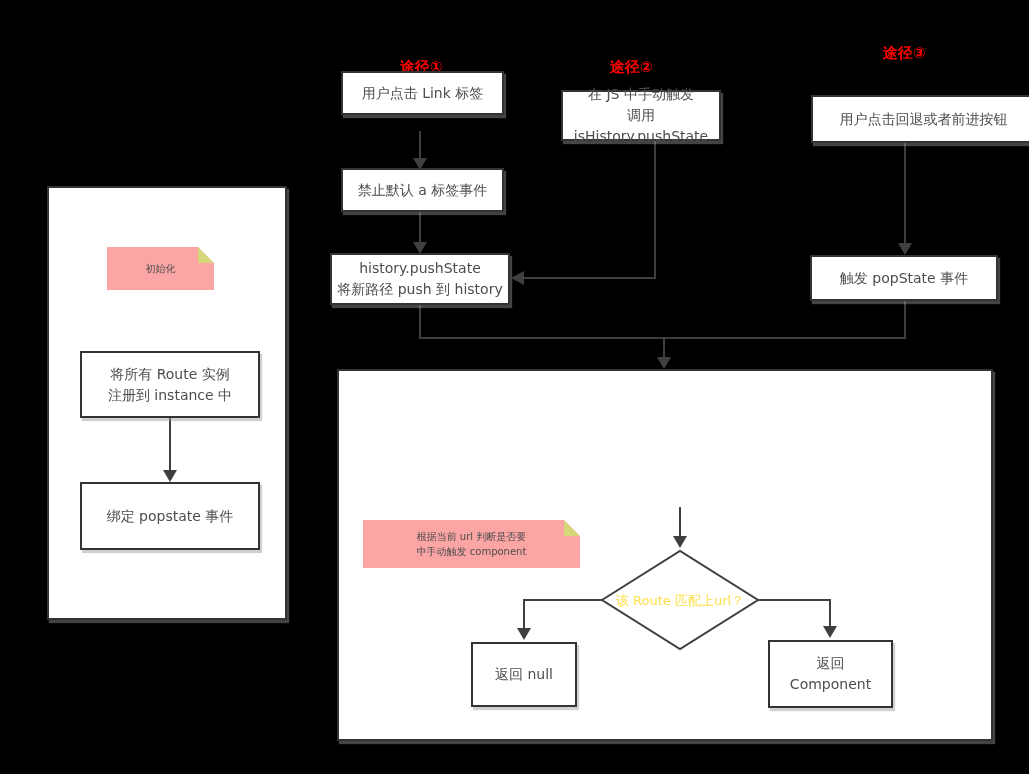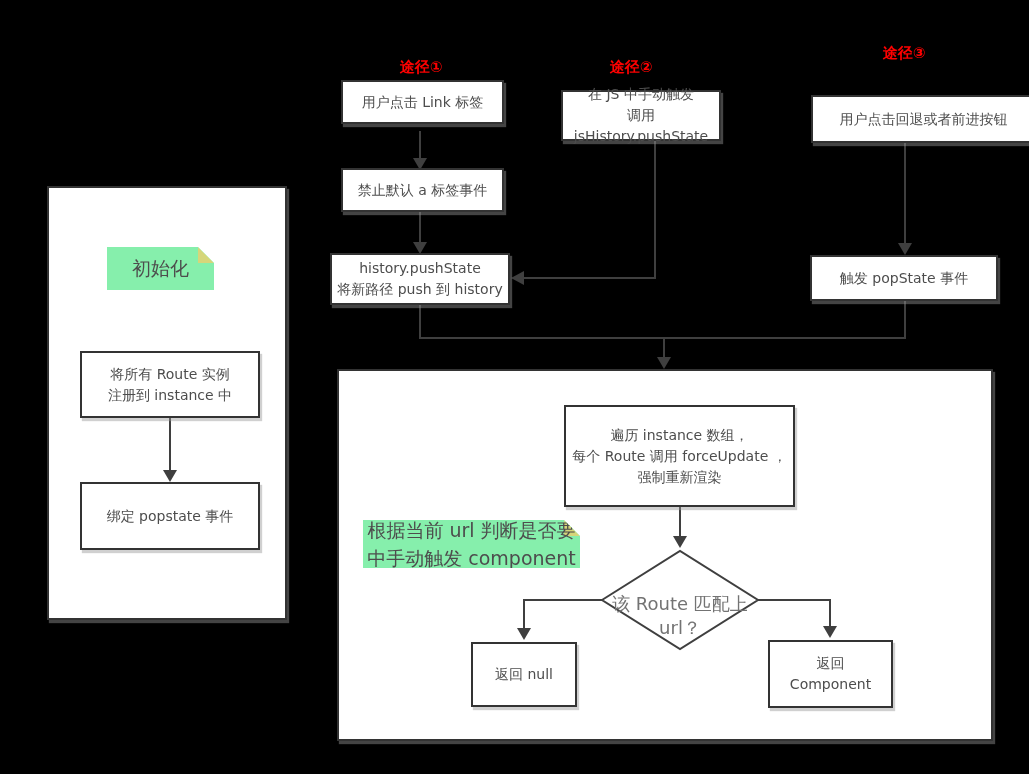--- a/index.html
+++ b/index.html
@@ -17,32 +17,32 @@
     position:absolute;background:#fff;border:2px solid #333;box-sizing:border-box;
     display:flex;align-items:center;justify-content:center;text-align:center;
     color:#4d4d4d;font-size:14px;line-height:1.5;white-space:pre-line;
     box-shadow:2px 3px 1px rgba(150,150,150,.45);z-index:3;
   }
   .pathlabel{
     position:absolute;color:#ff0000;font-weight:bold;font-size:15px;
     text-align:center;z-index:3;
   }
   .sticky{
-    position:absolute;background:#86efac;color:#4d4d4d;font-size:19px;line-height:1.5;
+    position:absolute;background:#fca5a5;color:#4d4d4d;font-size:10px;line-height:1.5;
     display:flex;align-items:center;justify-content:center;text-align:center;
     white-space:pre-line;z-index:3;
     clip-path:polygon(0 0, calc(100% - 16px) 0, 100% 16px, 100% 100%, 0 100%);
   }
   .sticky .fold{
     position:absolute;top:0;right:0;width:16px;height:16px;background:#d6d67a;
     clip-path:polygon(0 0, 100% 100%, 0 100%);
   }
   .sticky .sticky-text{position:relative;}
   .decision-text{
-    position:absolute;color:#737373;font-size:18px;text-align:center;z-index:3;
+    position:absolute;color:#fde047;font-size:13px;text-align:center;z-index:3;
   }
 </style>
 </head>
 <body>
 
 <div class="stage">
 
   <div class="panel" style="left:47px;top:186px;width:240px;height:434px"></div>
   <div class="panel" style="left:337px;top:369px;width:656px;height:372px"></div>
 
@@ -70,42 +70,39 @@
       <polygon points="673,536 687,536 680,548"></polygon>
       <polygon points="517,628 531,628 524,640"></polygon>
       <polygon points="823,626 837,626 830,638"></polygon>
     </g>
   </svg>
 
   <div class="pathlabel" style="left:346px;top:58px;width:150px">途径①</div>
   <div class="pathlabel" style="left:556px;top:58px;width:150px">途径②</div>
   <div class="pathlabel" style="left:829px;top:44px;width:150px">途径③</div>
 
-  <div class="node" style="left:341px;top:80px;width:163px;height:44px">用户点击 Link 标签</div>
+  <div class="node" style="left:341px;top:71px;width:163px;height:44px">用户点击 Link 标签</div>
   <div class="node" style="left:330px;top:253px;width:180px;height:52px">history.pushState
 将新路径 push 到 history</div>
   <div class="node" style="left:341px;top:168px;width:163px;height:44px">禁止默认 a 标签事件</div>
 
   <div class="node" style="left:561px;top:90px;width:160px;height:51px">在 JS 中手动触发
 调用 jsHistory.pushState</div>
 
   <div class="node" style="left:811px;top:95px;width:225px;height:48px">用户点击回退或者前进按钮</div>
   <div class="node" style="left:810px;top:255px;width:188px;height:46px">触发 popState 事件</div>
 
   <div class="sticky" style="left:107px;top:247px;width:107px;height:43px">
     <span class="fold"></span>
     <span class="sticky-text">初始化</span>
   </div>
   <div class="node" style="left:80px;top:351px;width:180px;height:67px">将所有 Route 实例
 注册到 instance 中</div>
   <div class="node" style="left:80px;top:482px;width:180px;height:68px">绑定 popstate 事件</div>
 
-  <div class="node" style="left:564px;top:405px;width:231px;height:102px">遍历 instance 数组，
-每个 Route 调用 forceUpdate ，
-强制重新渲染</div>
   <div class="sticky" style="left:363px;top:520px;width:217px;height:48px">
     <span class="fold"></span>
     <span class="sticky-text">根据当前 url 判断是否要
 中手动触发 component</span>
   </div>
   <div class="decision-text" style="left:600px;top:592px;width:160px">该 Route 匹配上url？</div>
   <div class="node" style="left:768px;top:640px;width:125px;height:68px">返回
 Component</div>
   <div class="node" style="left:471px;top:642px;width:106px;height:65px">返回 null</div>
 

